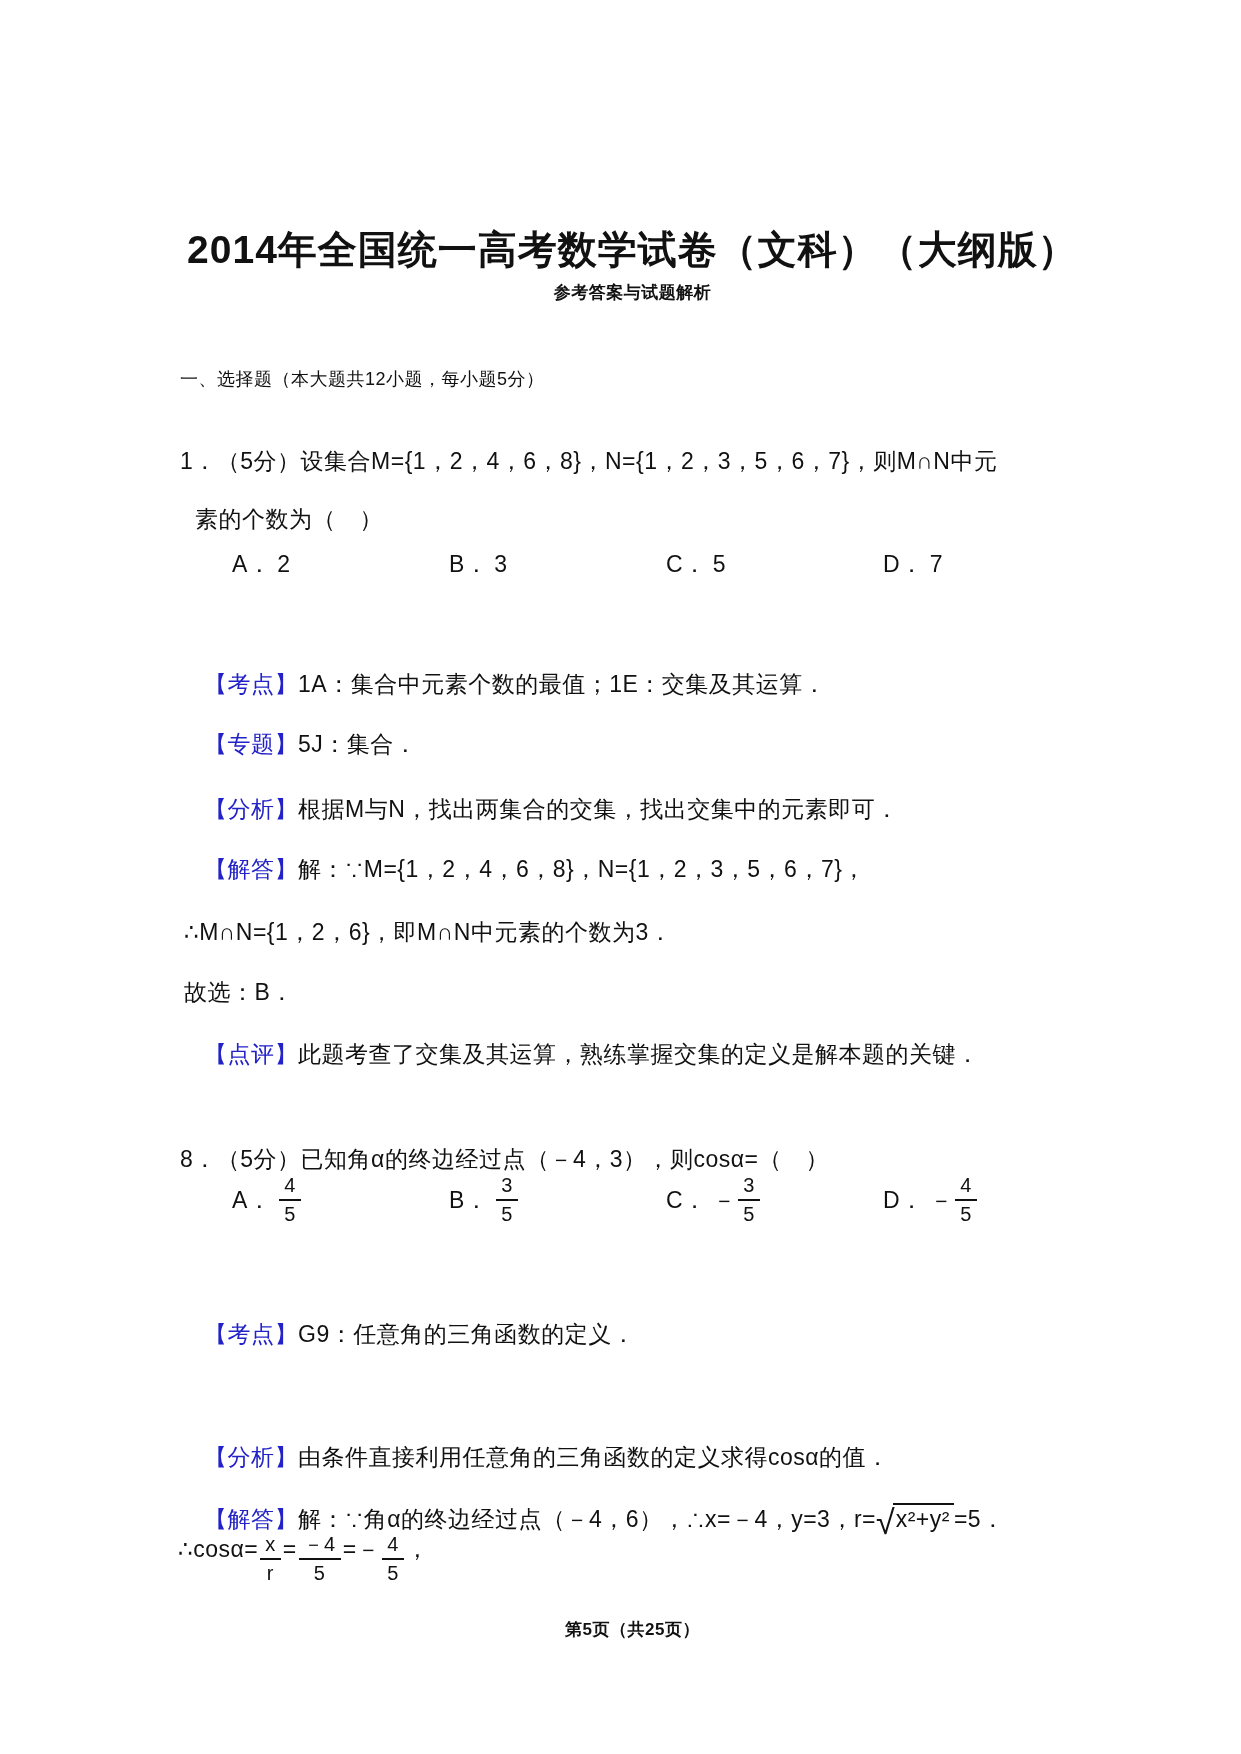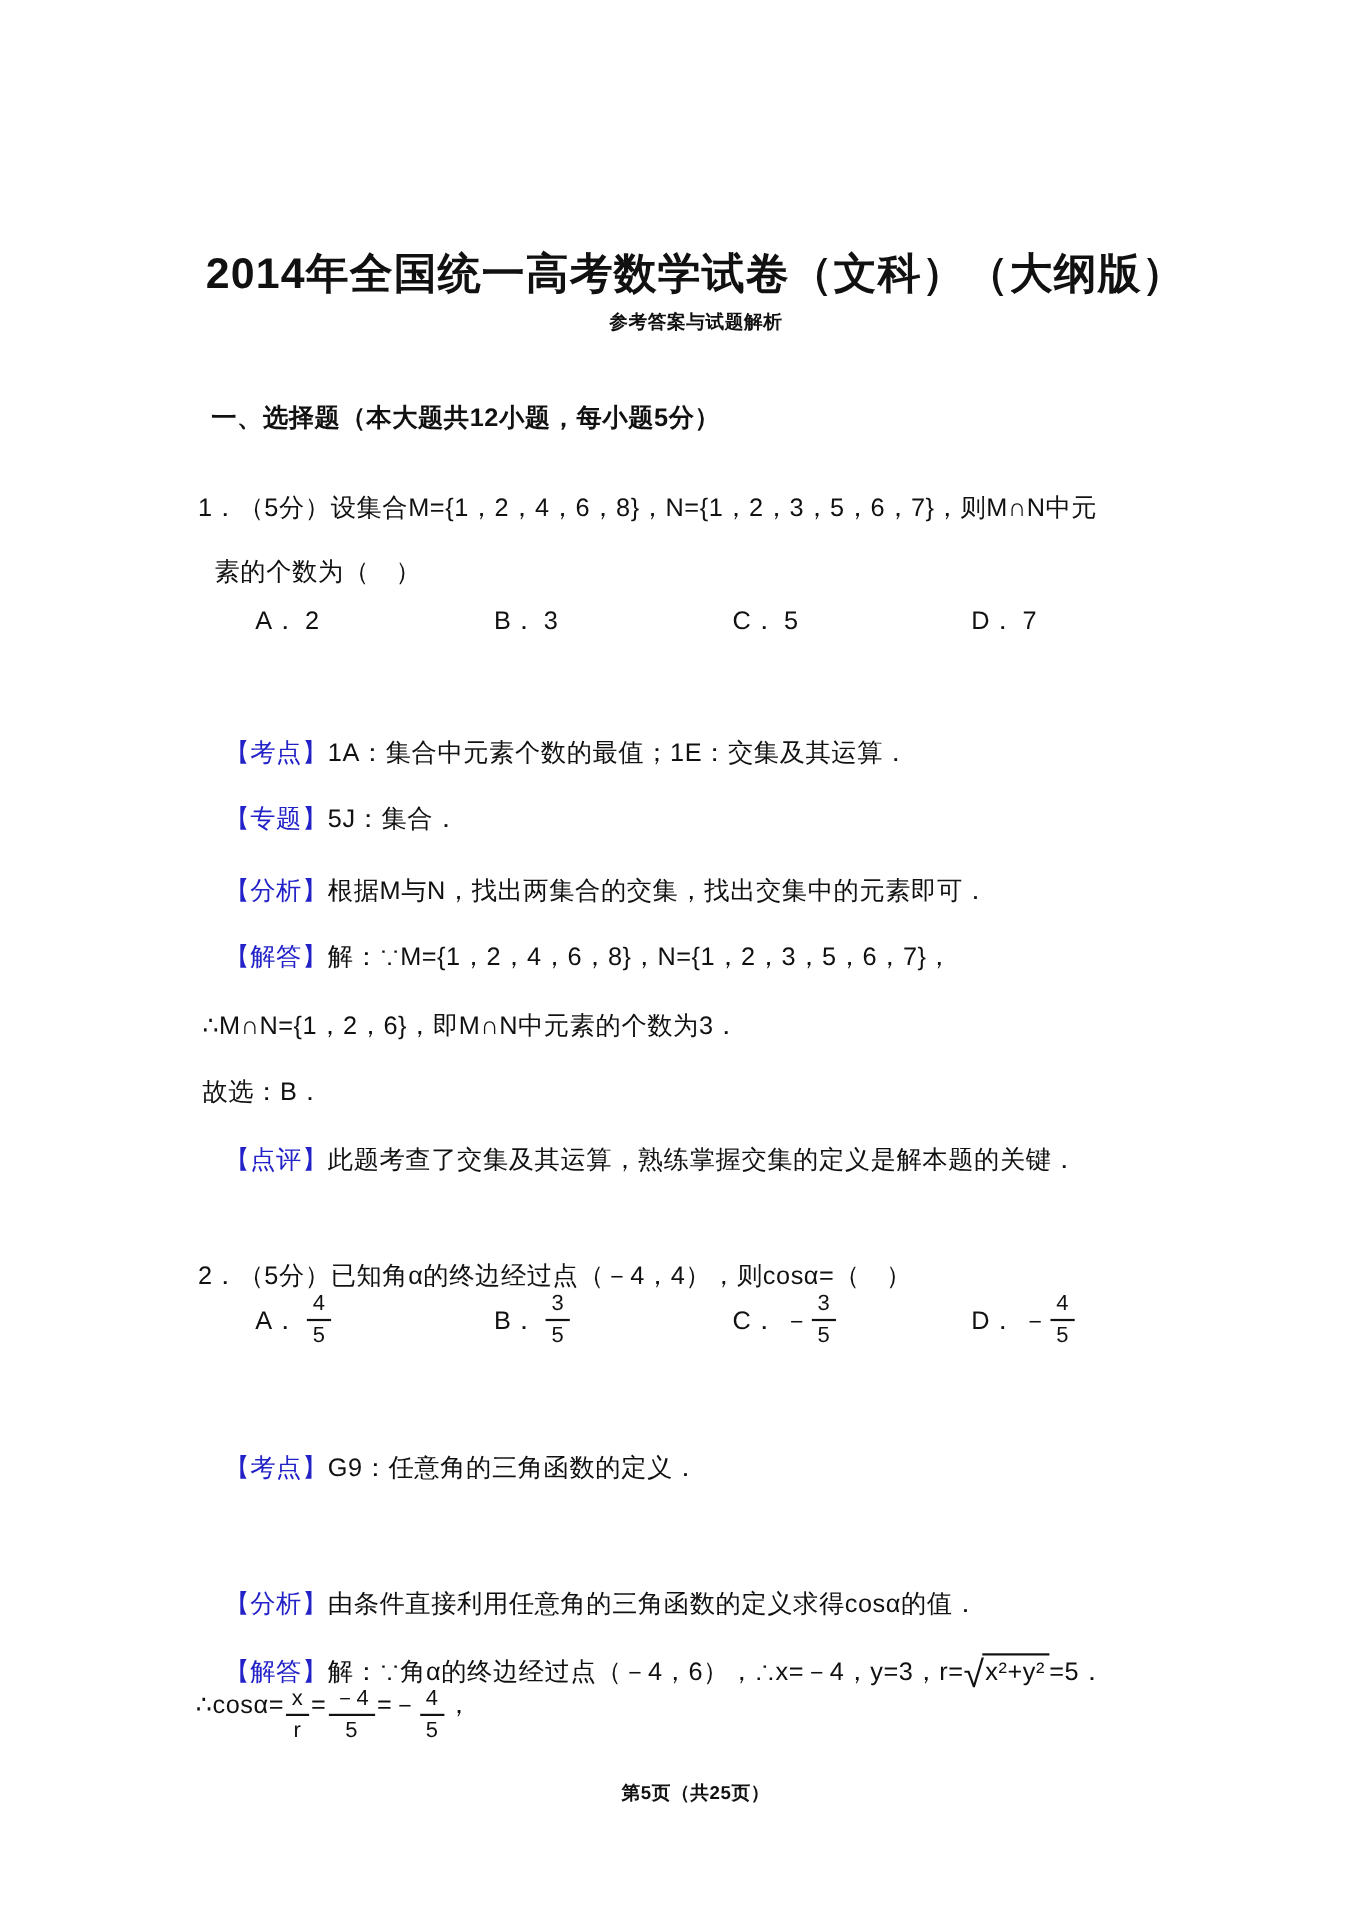--- a/index.html
+++ b/index.html
@@ -30,22 +30,22 @@
     font-size:39px;line-height:48px;
     font-weight:bold;letter-spacing:1px;
   }
   .doc-subtitle{
     top:266px;left:0;width:100%;
     text-align:center;
     font-size:17px;line-height:26px;
     font-weight:bold;
   }
   .section-heading{
-    top:362px;left:180px;
-    font-size:23px;font-weight:bold;
+    top:362px;left:168px;
+    font-size:18px;font-weight:normal;
   }
   .q-line{left:168px;}
   .q-cont{left:183px;}
   .ann{left:192px;}
   .sol{left:172px;}
   .tag{color:var(--accent);}
   .options-row{
     left:220px;
     display:flex;
     align-items:center;
@@ -137,21 +137,21 @@
     <span class="tag">【解答】</span><span>解：∵M={1，2，4，6，8}，N={1，2，3，5，6，7}，</span>
   </p>
 
   <p class="line sol" style="top:892px">∴M∩N={1，2，6}，即M∩N中元素的个数为3．</p>
   <p class="line sol" style="top:952px">故选：B．</p>
 
   <p class="line ann" style="top:1014px">
     <span class="tag">【点评】</span><span>此题考查了交集及其运算，熟练掌握交集的定义是解本题的关键．</span>
   </p>
 
-  <p class="line q-line" style="top:1119px">2．（5分）已知角α的终边经过点（－4，4），则cosα=（　）</p>
+  <p class="line q-line" style="top:1119px">8．（5分）已知角α的终边经过点（－4，3），则cosα=（　）</p>
 
   <div class="line options-row frac-row" style="top:1164px">
     <span class="opt">
       <span class="opt-label">A．</span>
       <span class="sign"></span>
       <span class="frac">
         <span class="fnum">4</span>
         <span class="fden">5</span>
       </span>
     </span>

